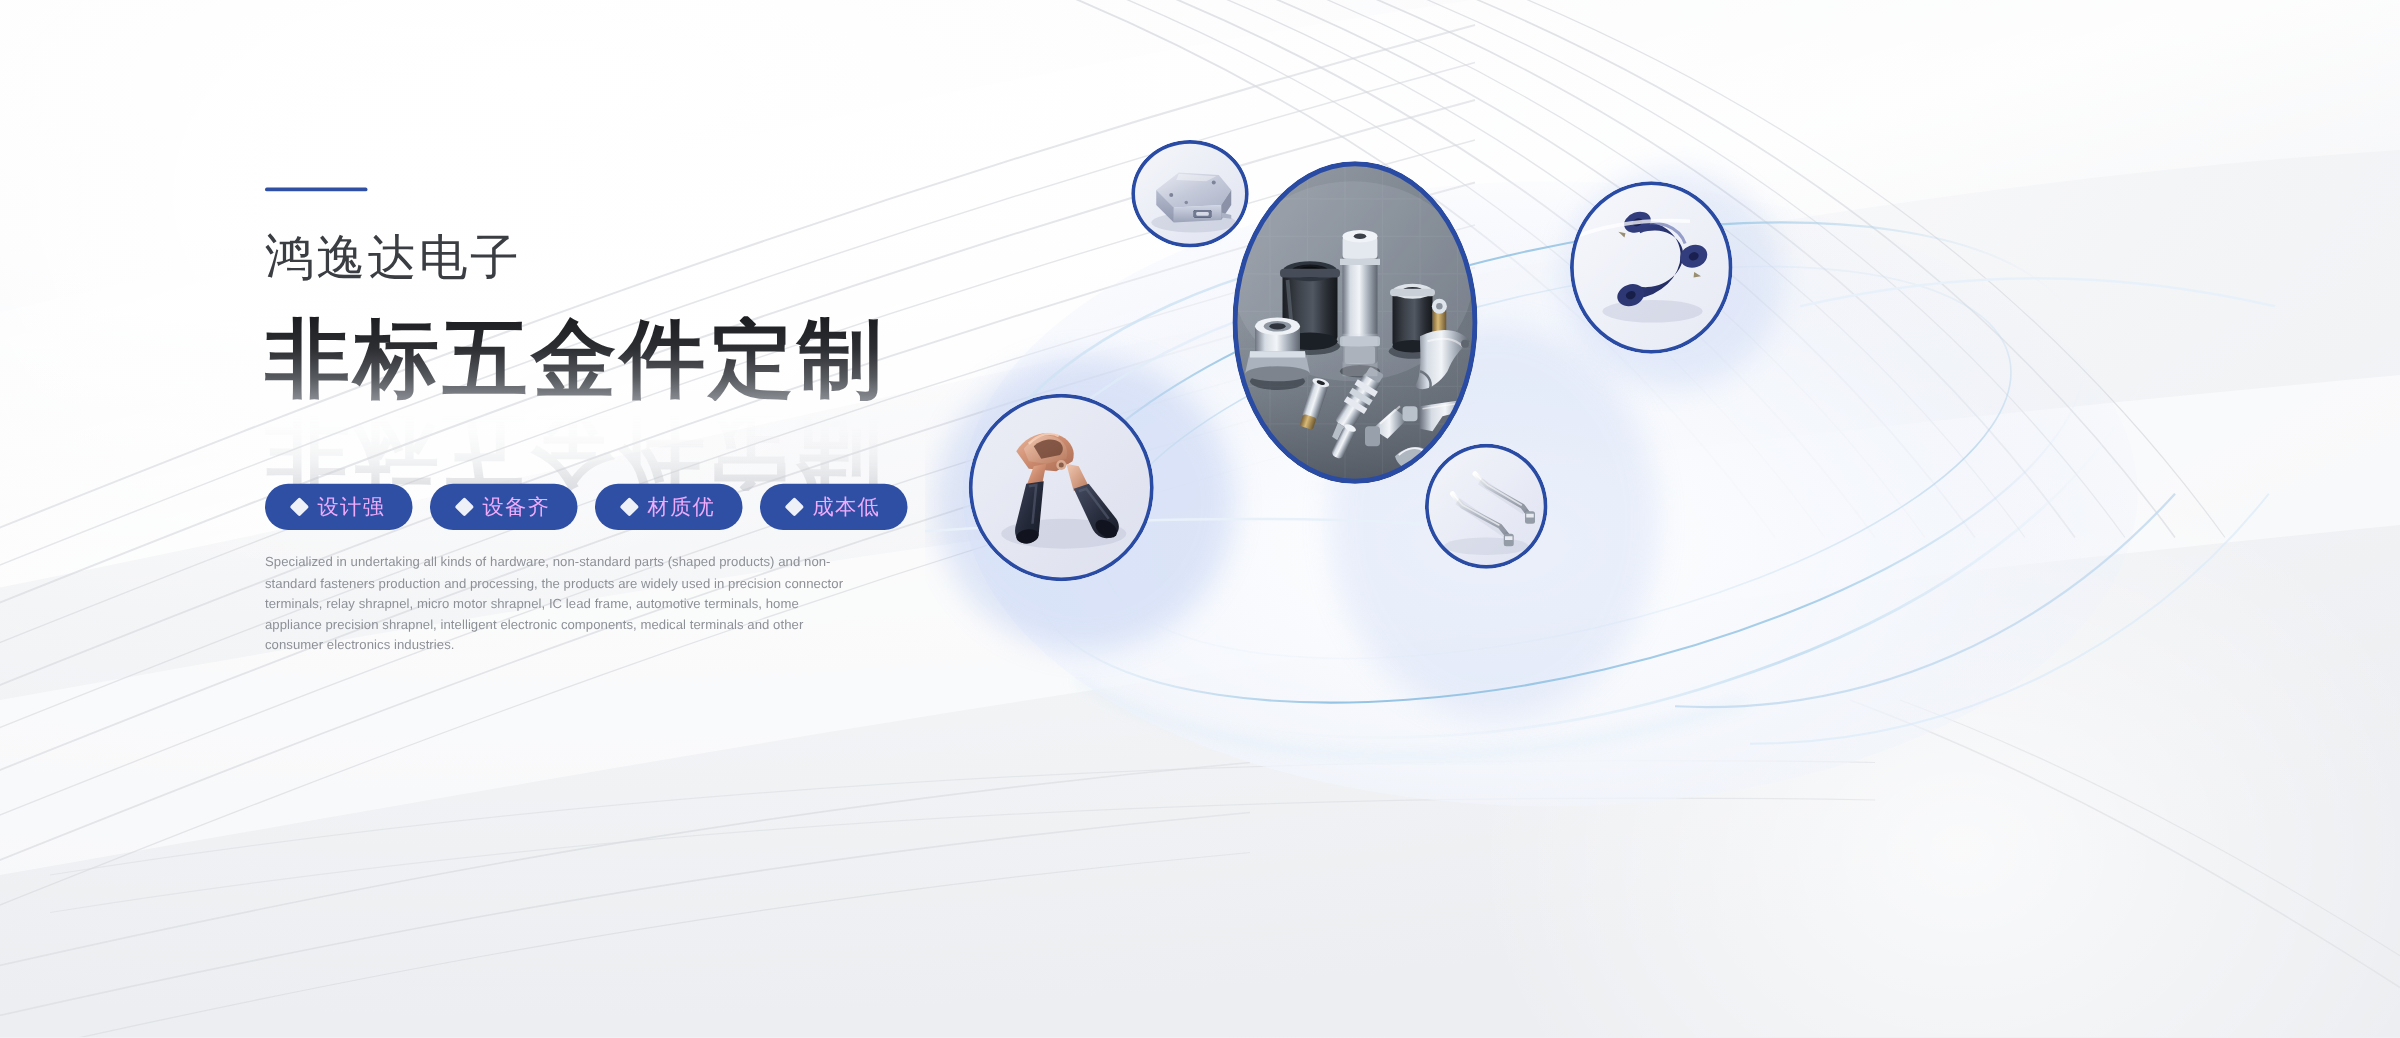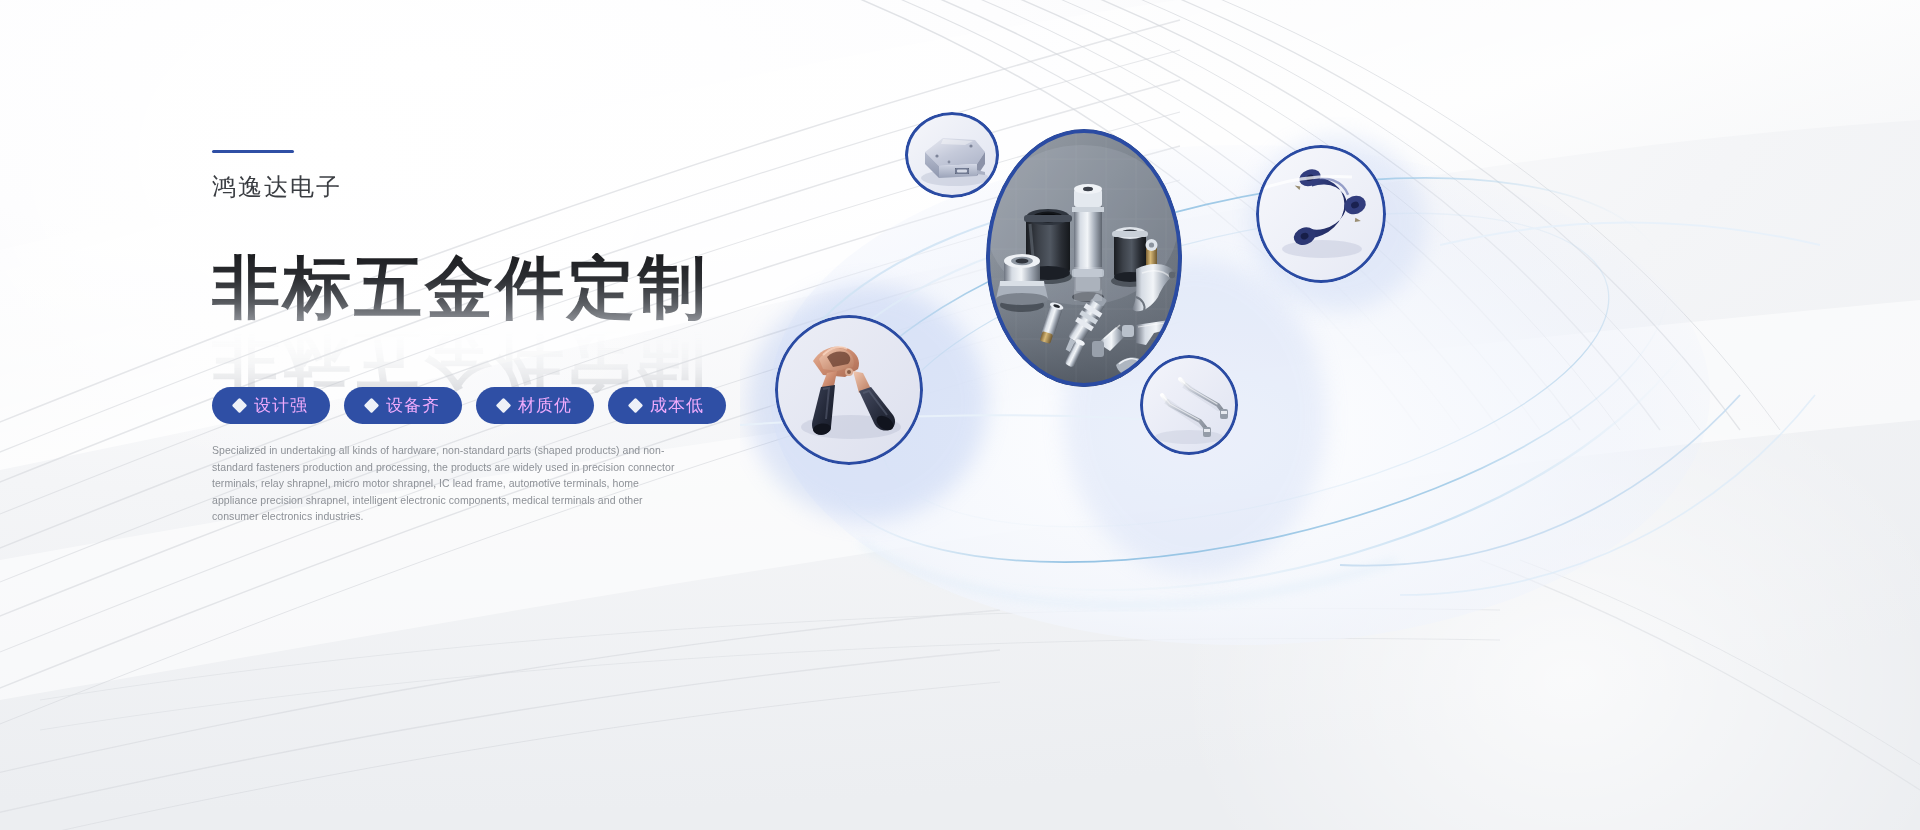--- a/index.html
+++ b/index.html
@@ -34,22 +34,22 @@
   .bg-waves svg{ display:block; width:1920px; height:830px; }
 
   
   .copy{ position:absolute; left:212px; top:150px; width:640px; }
 
   .accent-rule{
     width:82px; height:3px; background:#2f4fa5; border-radius:2px;
   }
 
   .brand{
-    margin-top:21px;
-    font-size:24px; line-height:1.1; letter-spacing:2px;
+    margin-top:33px;
+    font-size:39px; line-height:1.1; letter-spacing:2px;
     color:#3a3d42; font-weight:400;
   }
 
   .headline-wrap{ position:absolute; left:0; top:103px; width:640px; height:150px; }
   .headline{
     font-size:68px; font-weight:700; letter-spacing:3px; line-height:1;
     white-space:nowrap;
     background:linear-gradient(180deg,#1c1d20 0%, #2c2e32 38%, #56595e 72%, #8b8e94 100%);
     -webkit-background-clip:text; background-clip:text;
     -webkit-text-fill-color:transparent; color:transparent;

